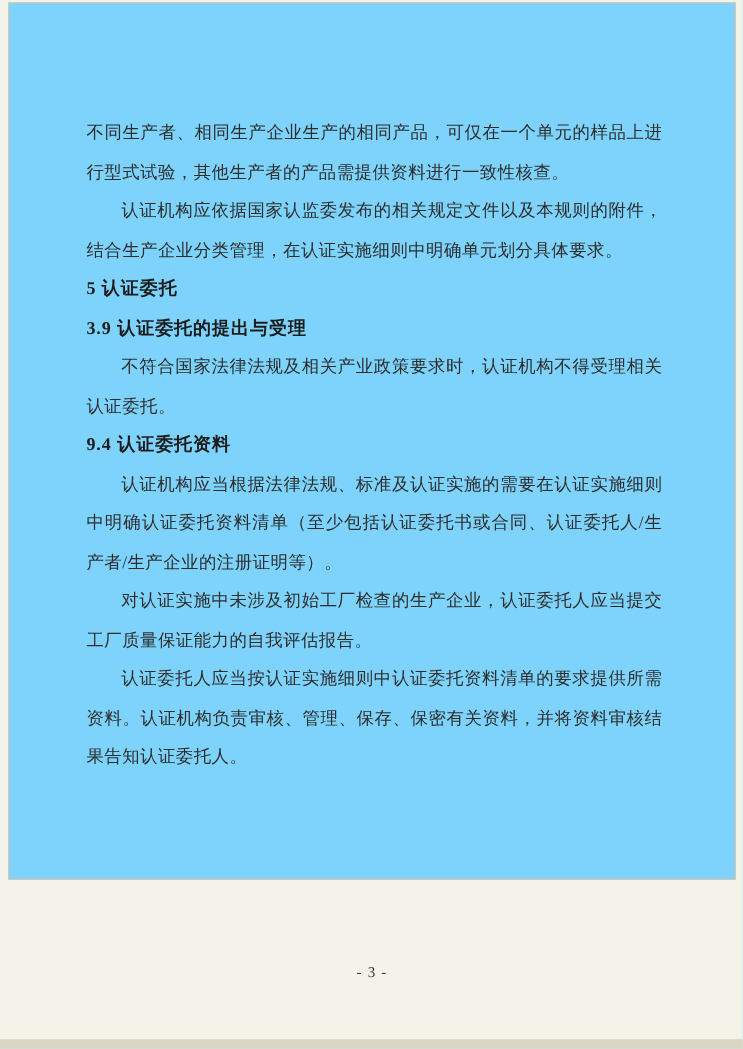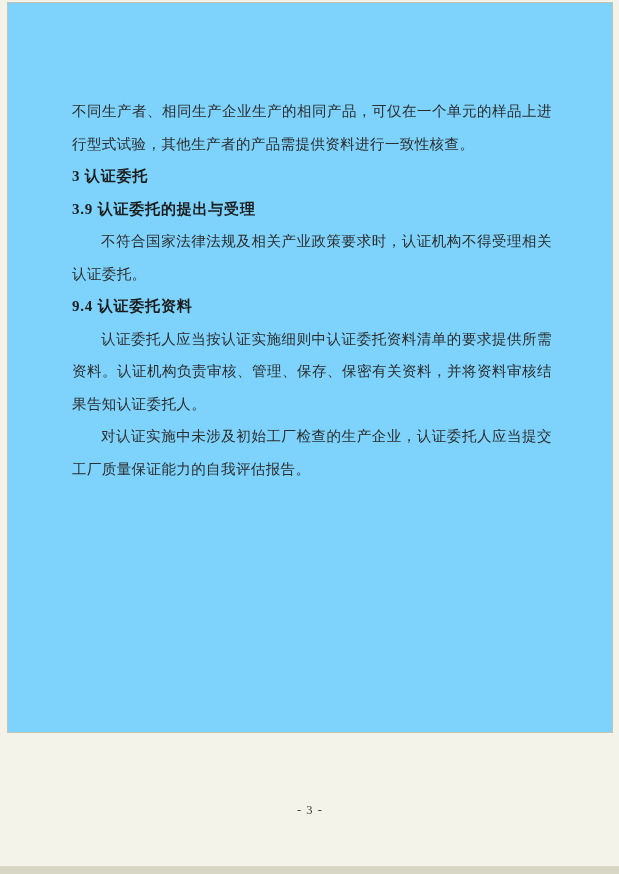--- a/index.html
+++ b/index.html
@@ -74,22 +74,24 @@
     color: #3a3a3a;
     letter-spacing: 1px;
   }
 </style>
 </head>
 <body>
 
 <div class="page">
   <div class="content">
     <p class="body-para">不同生产者、相同生产企业生产的相同产品，可仅在一个单元的样品上进行型式试验，其他生产者的产品需提供资料进行一致性核查。</p>
-    <p class="h-main">3  认证委托</p>
+    <p class="body-para indent">认证机构应依据国家认监委发布的相关规定文件以及本规则的附件，结合生产企业分类管理，在认证实施细则中明确单元划分具体要求。</p>
+    <p class="h-main">5  认证委托</p>
     <p class="h-sub">3.9  认证委托的提出与受理</p>
     <p class="body-para indent">不符合国家法律法规及相关产业政策要求时，认证机构不得受理相关认证委托。</p>
     <p class="h-sub">9.4  认证委托资料</p>
+    <p class="body-para indent">认证机构应当根据法律法规、标准及认证实施的需要在认证实施细则中明确认证委托资料清单（至少包括认证委托书或合同、认证委托人/生产者/生产企业的注册证明等）。</p>
+    <p class="body-para indent">对认证实施中未涉及初始工厂检查的生产企业，认证委托人应当提交工厂质量保证能力的自我评估报告。</p>
     <p class="body-para indent">认证委托人应当按认证实施细则中认证委托资料清单的要求提供所需资料。认证机构负责审核、管理、保存、保密有关资料，并将资料审核结果告知认证委托人。</p>
-    <p class="body-para indent">对认证实施中未涉及初始工厂检查的生产企业，认证委托人应当提交工厂质量保证能力的自我评估报告。</p>
   </div>
   <div class="footer">- 3 -</div>
 </div>
 <div class="bottom-strip"></div>
 
 </body></html>

